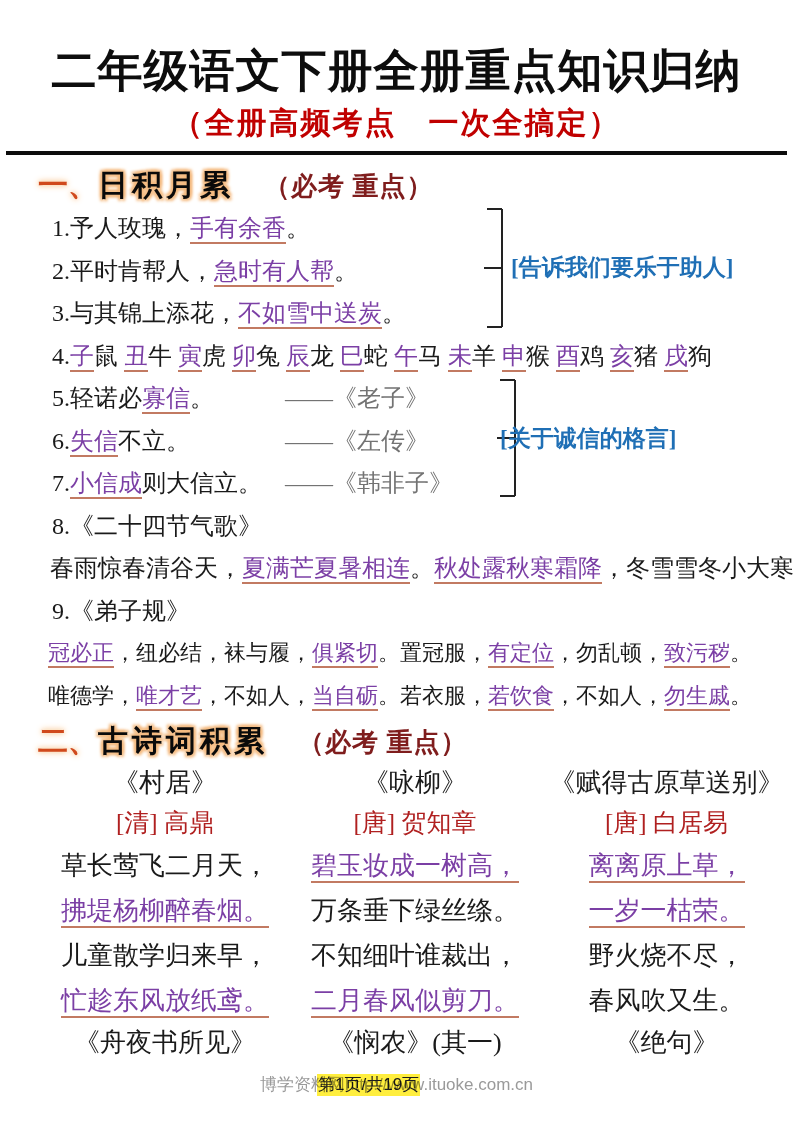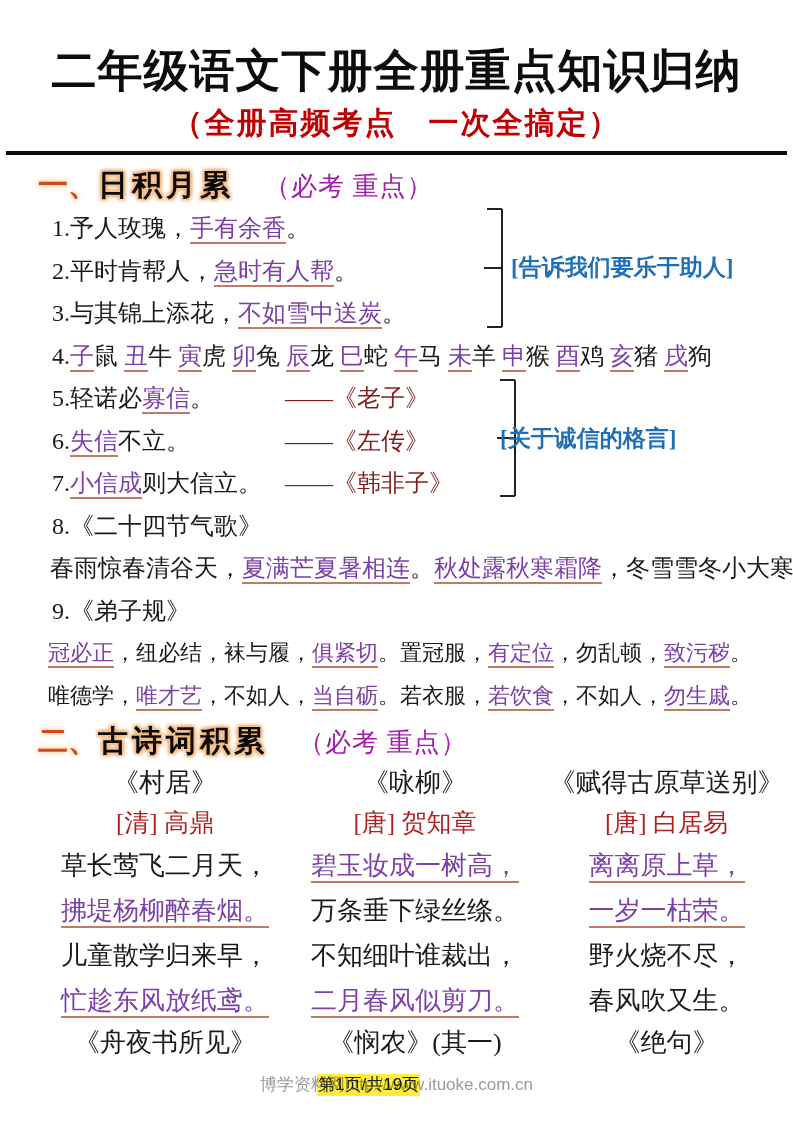--- a/index.html
+++ b/index.html
@@ -23,30 +23,30 @@
   
   .sec-header{display:flex;align-items:baseline;margin:10px 0 0 38px;line-height:40px;white-space:nowrap;}
   .sec-num{
     font-size:30px;font-weight:bold;color:#d0491c;
     text-shadow:0 0 4px #fad7ae,0 0 7px #f6be85;
   }
   .sec-title{
     font-size:30px;font-weight:bold;color:#0a0a0a;letter-spacing:4px;
     text-shadow:2px 2px 3px #f4b97e,-2px -2px 3px #f4b97e,2px -2px 3px #f4b97e,-2px 2px 3px #f4b97e;
   }
-  .sec-tag{font-size:26px;font-weight:normal;color:#a21caf;margin-left:30px;letter-spacing:1px;}
+  .sec-tag{font-size:26px;font-weight:bold;color:#7f1d1d;margin-left:30px;letter-spacing:1px;}
   
   .content{margin-left:52px;font-size:24px;}
   .line{line-height:42.5px;white-space:nowrap;}
   .line.small{font-size:22px;margin-left:-4px;}
   .seg{white-space:pre;}
   .seg-n{color:#1a1a1a;}
   .seg-u{color:#7b3fa5;border-bottom:2px solid #c27a62;padding-bottom:1px;}
   .quote{display:inline-block;width:233px;}
-  .src{color:#7f1d1d;margin-top:12px;}
+  .src{color:#737373;margin-top:12px;}
   
   .bracket{position:absolute;}
   .bracket-1{left:484px;top:208px;}
   .bracket-2{left:497px;top:379px;}
   .ann{position:absolute;font-size:23px;font-weight:bold;color:#1f6fb5;white-space:nowrap;}
   .ann-1{left:511px;top:252px;}
   .ann-2{left:500px;top:423px;}
   
   .poem-grid{display:grid;grid-template-columns:250px 250px 253px;margin-left:40px;text-align:center;}
   .poem-title{font-size:26px;line-height:40px;white-space:nowrap;}

